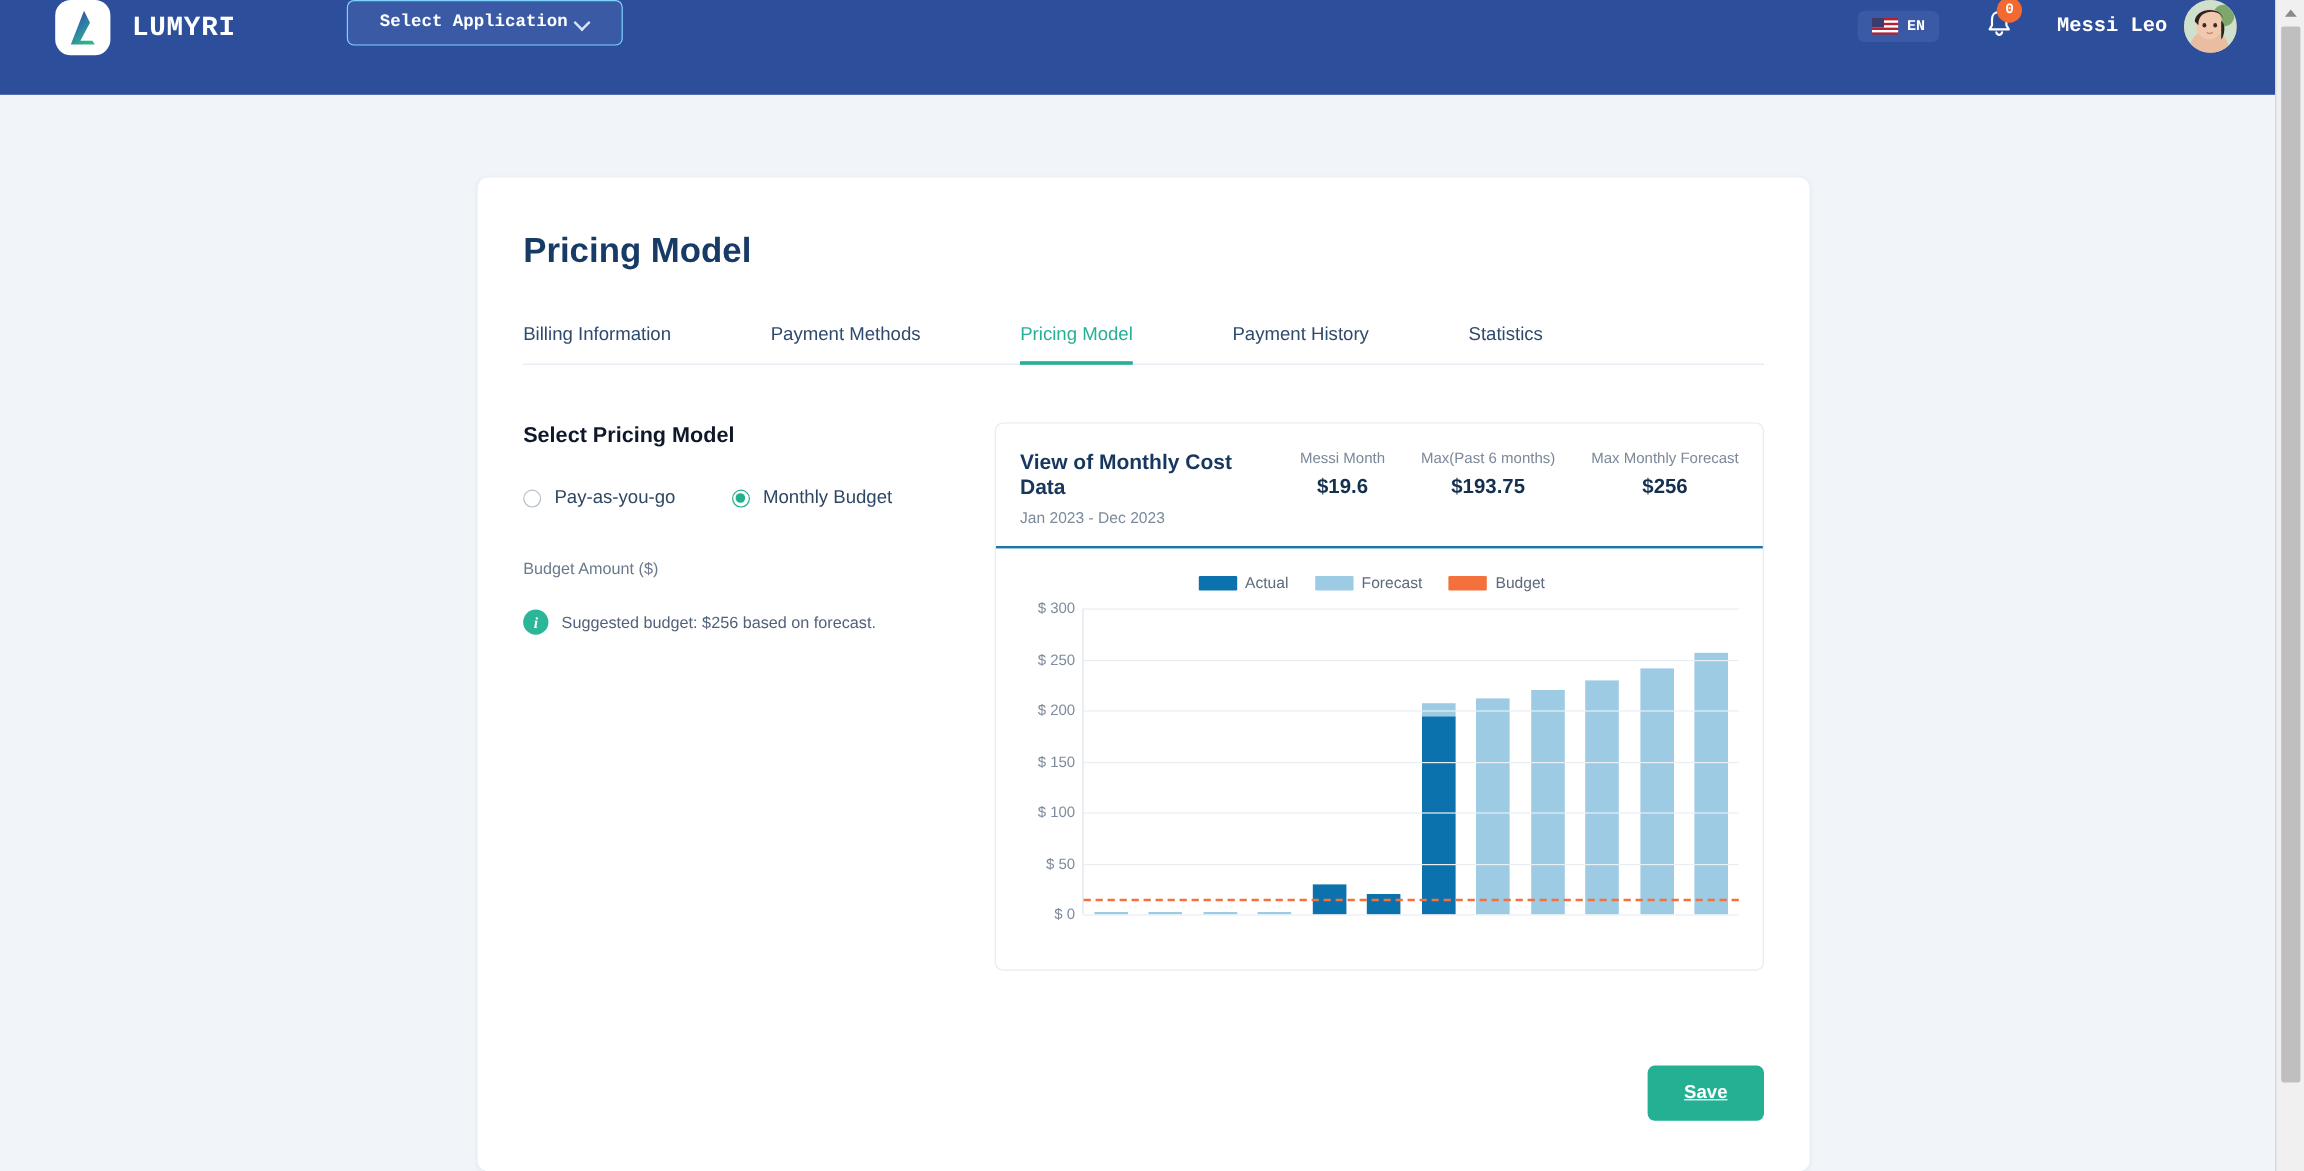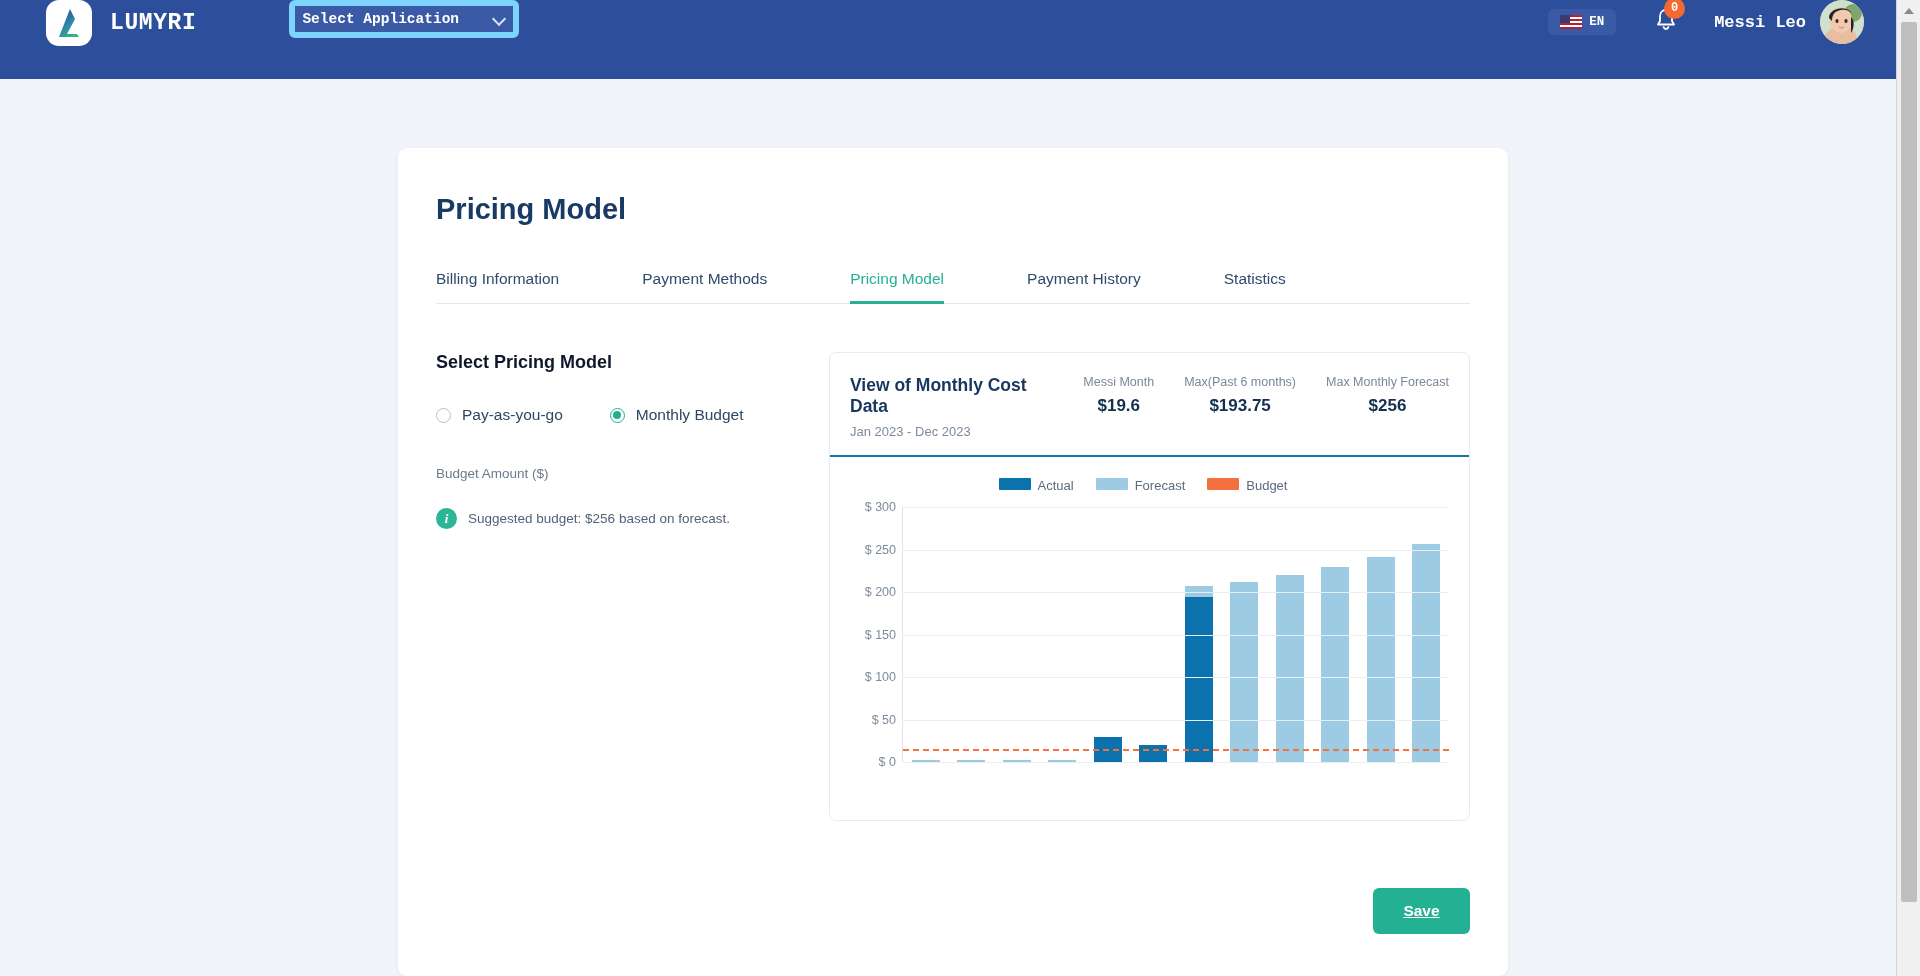--- a/index.html
+++ b/index.html
@@ -22,24 +22,24 @@
   .logo-mark {
     width: 46px; height: 46px; border-radius: 13px;
     background: #ffffff; display: flex; align-items: center; justify-content: center;
   }
   .brand-name {
     color: #ffffff; font-size: 23px; font-weight: bold;
     letter-spacing: 0.6px; margin-left: 18px;
   }
   .app-select {
     margin-left: 93px; width: 230px; height: 38px;
-    border: 6px solid #7dd3fc; border-radius: 6px;
+    border: 1px solid #7dd3fc; border-radius: 6px;
     background: #3a5aa6;
     display: flex; align-items: center; justify-content: space-between;
-    padding: 0 7px; cursor: pointer;
+    padding: 0 26px; cursor: pointer;
   }
   .app-select-label { color: #ffffff; font-size: 14.5px; font-weight: bold; }
   .chev { width: 12px; height: 12px; position: relative; }
   .chev::after {
     content: ""; position: absolute; left: 0; top: 1px;
     width: 8px; height: 8px;
     border-right: 2px solid #dbe3f5; border-bottom: 2px solid #dbe3f5;
     transform: rotate(45deg);
   }
   .header-right {
@@ -153,35 +153,35 @@
     color: #fff; font-size: 13px; font-weight: bold; font-style: italic;
     display: flex; align-items: center; justify-content: center; flex: none;
     font-family: "Liberation Serif", serif;
   }
   .hint-text { font-size: 13.5px; color: #51627a; margin-left: 11px; }
 
   
   .chart-panel {
     margin-left: 48px; flex: 1;
     border: 1px solid #e6ebf1; border-radius: 7px;
-    background: #fff; padding: 22px 20px 28px 20px;
+    background: #fff; padding: 22px 20px 16px 20px;
   }
   .chart-head { display: flex; align-items: flex-start; }
   .chart-title { font-size: 17.5px; font-weight: bold; color: #17375e; }
   .chart-sub { font-size: 13px; color: #7c8a9c; margin-top: 7px; }
   .stats { display: flex; margin-left: auto; }
   .stat { text-align: center; margin-left: 30px; }
   .stat-label { font-size: 12.5px; color: #7b8899; white-space: nowrap; }
   .stat-value { font-size: 17px; font-weight: bold; color: #14304f; margin-top: 7px; }
   .chart-rule { height: 2px; background: #1876a8; margin: 16px -20px 0 -20px; }
   .legend {
     display: flex; align-items: center; justify-content: center;
     gap: 9px; margin-top: 21px;
   }
-  .legend-item { display: flex; align-items: flex-start; gap: 7px; margin-right: 13px; cursor: pointer; }
+  .legend-item { display: flex; align-items: center; gap: 7px; margin-right: 13px; cursor: pointer; }
   .legend-swatch { width: 32px; height: 12px; border-radius: 1px; }
   .legend-text { font-size: 13px; color: #5c6b7d; }
 
   .plot { position: relative; margin-top: 14px; height: 285px; }
   .y-axis {
     position: absolute; left: 0; top: 0; width: 52px; height: 255px;
   }
   .y-tick {
     position: absolute; right: 6px; transform: translateY(-50%);
     font-size: 12.5px; color: #7e8b9b; white-space: nowrap;

